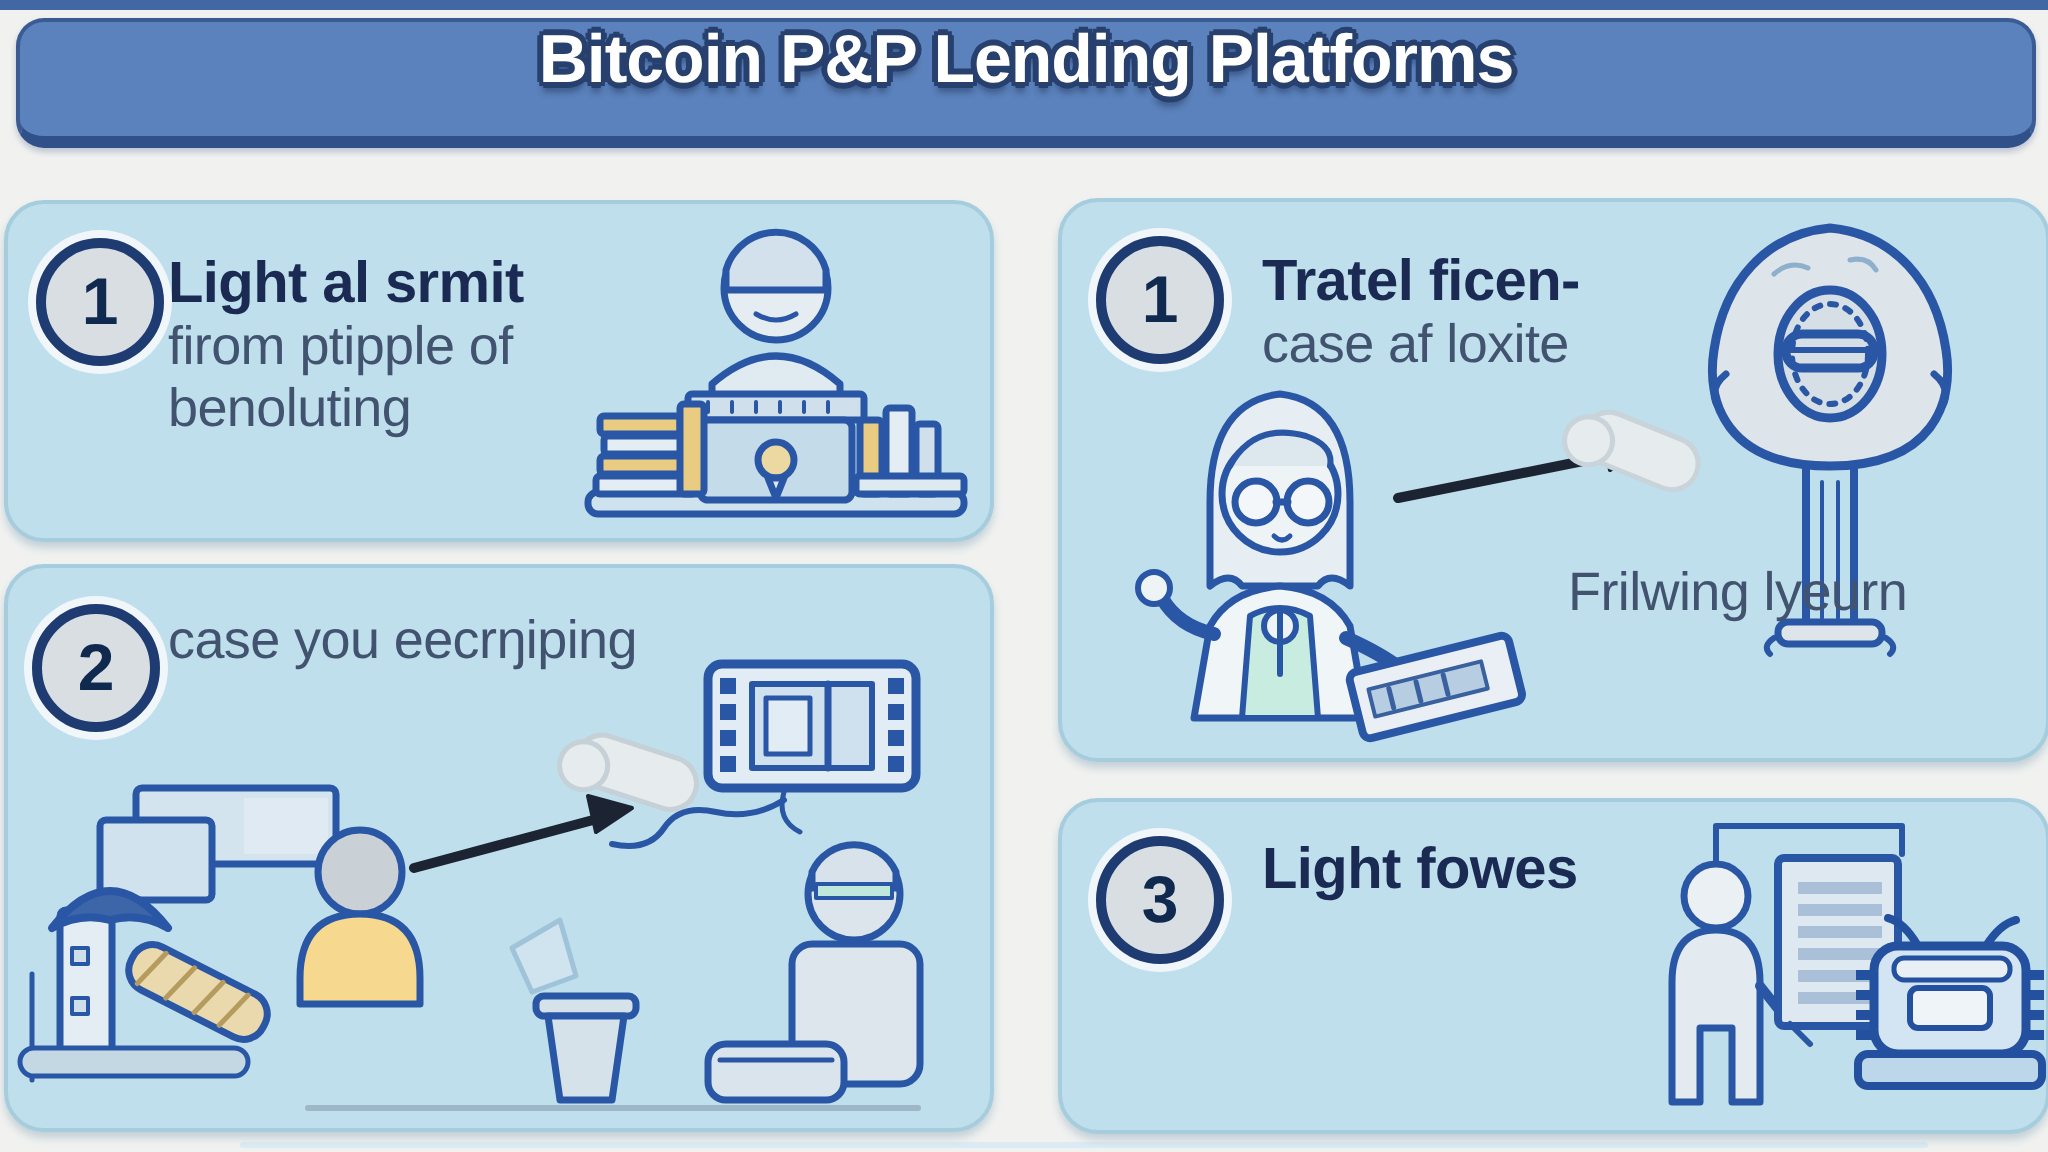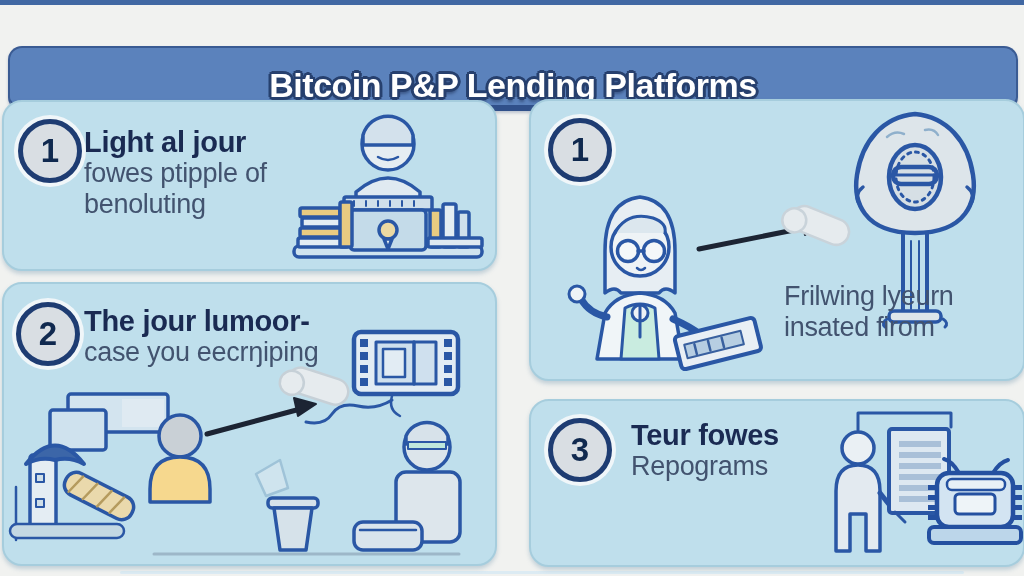--- a/index.html
+++ b/index.html
@@ -3,22 +3,22 @@
 <meta charset="utf-8">
 <style>
   html,body{margin:0;padding:0;background:#f1f2f0;}
   .stage{position:relative;width:1024px;height:576px;overflow:hidden;background:#f1f2f0;
          font-family:"Liberation Sans",sans-serif;}
   .topline{position:absolute;top:0;left:0;right:0;height:5px;background:#4168a3;}
   .botline{position:absolute;bottom:2px;left:120px;right:60px;height:3px;background:#dcebf3;border-radius:2px;}
 
   .banner{position:absolute;left:8px;right:6px;top:9px;height:57px;background:#5b82bc;
           border:2px solid #3a5b93;border-bottom:6px solid #30508a;border-radius:14px;
-          display:flex;align-items:flex-end;justify-content:center;
-          box-shadow:0 2px 3px rgba(90,110,150,.35);margin-top:37px;}
+          display:flex;align-items:flex-start;justify-content:center;
+          box-shadow:0 2px 3px rgba(90,110,150,.35);}
   .banner h1{margin:0;color:#ffffff;font-size:34px;font-weight:bold;letter-spacing:-.5px;
       text-shadow:-2px -2px 0 #27406e,2px -2px 0 #27406e,-2px 2px 0 #27406e,2px 2px 0 #27406e,
                    0 3px 0 #27406e,0 -3px 0 #27406e,3px 0 0 #27406e,-3px 0 0 #27406e,
                    0 5px 3px rgba(20,35,70,.45);}
 
   .panel{position:absolute;background:#bfdfec;border:2px solid #a6cddd;border-radius:20px;
          box-shadow:0 3px 4px rgba(125,158,180,.4);}
   #p1{left:2px;top:100px;width:491px;height:167px;}
   #p2{left:2px;top:282px;width:491px;height:280px;}
   #p3{left:529px;top:99px;width:492px;height:278px;}
@@ -41,22 +41,22 @@
   <div class="topline"></div>
   <div class="botline"></div>
 
   <div class="banner">
     <h1>Bitcoin P&amp;P Lending Platforms</h1>
   </div>
 
   <section class="panel" id="p1">
     <div class="badge" style="left:14px;top:17px;">1</div>
     <div class="txt" style="left:80px;top:24px;width:220px;">
-      <div class="title">Light al jour</div>
-      <div class="sub">fowes ptipple of</div>
+      <div class="title">Light al srmit</div>
+      <div class="sub">firom ptipple of</div>
       <div class="sub">benoluting</div>
     </div>
     <svg class="illu" style="left:284px;top:10px;" width="200" height="150" viewBox="0 0 200 150">
       <g stroke="#2a57a5" stroke-width="3.5" fill="none" stroke-linejoin="round" stroke-linecap="round">
         <rect x="6" y="134" width="188" height="11" rx="5" fill="#cfe3ee"></rect>
         <circle cx="100" cy="32" r="26" fill="#e6edf2"></circle>
         <path d="M75,23 A26,26 0 0 1 125,23 L125,33 L75,33 Z" fill="#d3e1ec"></path>
         <path d="M90,45 Q100,51 110,45" stroke-width="2.5"></path>
         <path d="M68,80 Q100,52 132,80 L132,88 L68,88 Z" fill="#e0eaf1"></path>
         <rect x="56" y="85" width="88" height="13" rx="2" fill="#cfdfeb"></rect>
@@ -77,21 +77,20 @@
           <rect x="170" y="100" width="11" height="35" rx="2" fill="#cfdfeb"></rect>
           <rect x="140" y="126" width="54" height="9" rx="2" fill="#dfe9f0"></rect>
         </g>
       </g>
     </svg>
   </section>
 
   <section class="panel" id="p2">
     <div class="badge" style="left:12px;top:18px;">2</div>
     <div class="txt" style="left:80px;top:21px;width:330px;">
-      <div class="title">The jour lumoor-</div>
       <div class="sub">case you eecrŋiping</div>
     </div>
     <svg class="illu" style="left:0;top:0;" width="491" height="280" viewBox="0 0 491 280">
       <g stroke="#2a57a5" stroke-width="3.5" fill="none" stroke-linejoin="round" stroke-linecap="round">
         <g>
           <rect x="64" y="110" width="100" height="38" rx="3" fill="#d3e4ef"></rect>
           <rect x="118" y="115" width="42" height="28" fill="#dfeaf2" stroke="none"></rect>
           <rect x="46" y="126" width="56" height="40" rx="3" fill="#cfe2ee"></rect>
         </g>
         <g>
@@ -151,23 +150,26 @@
           <rect x="350" y="238" width="68" height="28" rx="9" fill="#d9e4ec"></rect>
           <path d="M356,246 L412,246" stroke-width="2.5"></path>
         </g>
         <line x1="150" y1="270" x2="455" y2="270" stroke="#9db7c8" stroke-width="3"></line>
       </g>
     </svg>
   </section>
 
   <section class="panel" id="p3">
     <div class="badge" style="left:17px;top:17px;">1</div>
+    <div class="txt" style="left:100px;top:24px;width:280px;">
+      <div class="title">Tratel ficen-</div>
+      <div class="sub">case af loxite</div>
+    </div>
     <div class="txt sub" style="left:253px;top:180px;width:230px;">
       <div>Frilwing lyeurn</div>
-      <div>insated firom</div>
     </div>
     <svg class="illu" style="left:0;top:0;" width="492" height="278" viewBox="0 0 492 278">
       <g stroke="#2a57a5" stroke-width="3.5" fill="none" stroke-linejoin="round" stroke-linecap="round">
         <g>
           <path d="M74,150 Q74,100 109,96 Q144,100 144,150 L144,192 Q134,184 128,192 L90,192 Q84,184 74,192 Z" fill="#e7eef3"></path>
           <circle cx="109" cy="146" r="29" fill="#eef3f6"></circle>
           <path d="M84,132 Q96,110 122,117 Q136,122 134,132" fill="#dce7ee" stroke-width="3"></path>
           <circle cx="97" cy="150" r="10.5" fill="#f4f7f9"></circle>
           <circle cx="123" cy="150" r="10.5" fill="#f4f7f9"></circle>
           <line x1="107" y1="150" x2="113" y2="150"></line>
@@ -208,22 +210,21 @@
           <rect x="358" y="210" width="52" height="11" rx="5" fill="#dde5ea" stroke-width="3.5"></rect>
           <path d="M356,218 q-6,4 -2,8 M412,218 q6,4 2,8" stroke-width="3"></path>
         </g>
       </g>
     </svg>
   </section>
 
   <section class="panel" id="p4">
     <div class="badge" style="left:17px;top:17px;">3</div>
     <div class="txt" style="left:100px;top:18px;width:210px;">
-      <div class="title">Teur fowes</div>
-      <div class="sub">Repograms</div>
+      <div class="title">Light fowes</div>
     </div>
     <svg class="illu" style="left:0;top:0;" width="492" height="164" viewBox="0 0 492 164">
       <g stroke="#2a57a5" stroke-width="3.5" fill="none" stroke-linejoin="round" stroke-linecap="round">
         <g>
           <circle cx="327" cy="47" r="16" fill="#eaf0f4"></circle>
           <path d="M305,150 L305,90 Q305,64 327,64 Q349,64 349,90 L349,150 L335,150 L335,113 L319,113 L319,150 Z" fill="#e3eaf0"></path>
           <line x1="349" y1="92" x2="364" y2="111" stroke-width="5"></line>
         </g>
         <polyline points="327,29 327,12 420,12 420,26" stroke-width="3"></polyline>
         <g>

